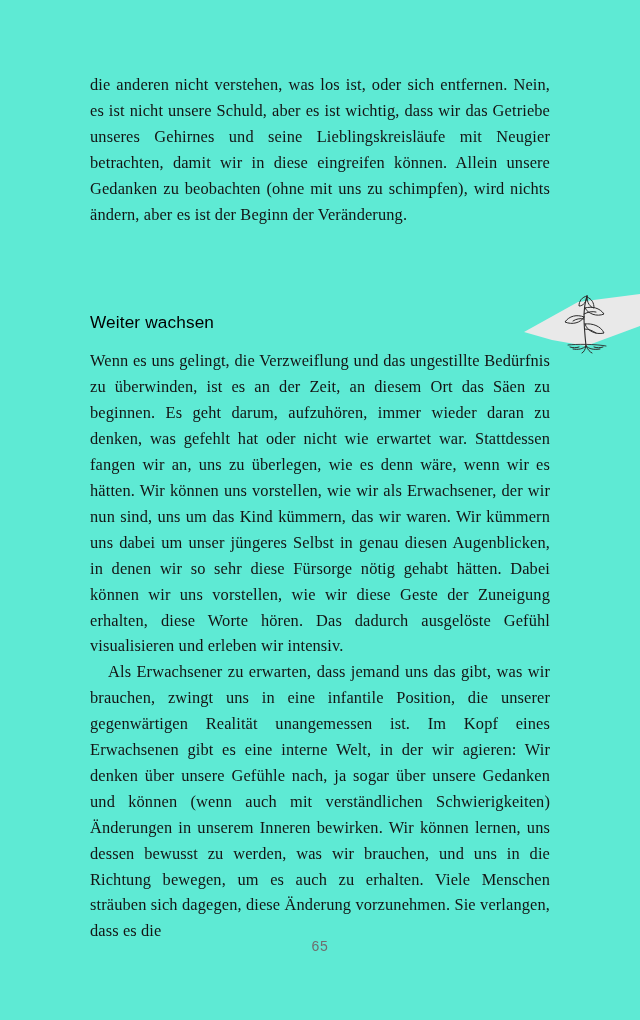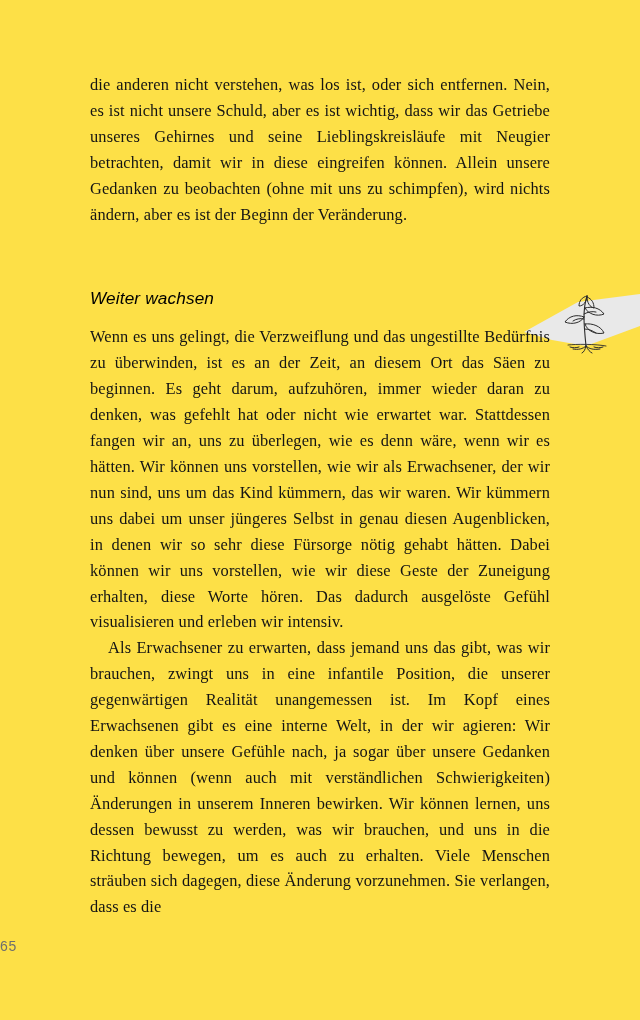--- a/index.html
+++ b/index.html
@@ -13,21 +13,21 @@
     position: relative;
     overflow: hidden;
     font-family: "Liberation Serif", serif;
     color: #1a1a1a;
   }
 
   
   .page {
     position: absolute;
     inset: 0;
-    background: #fde047;
+    background: #5eead4;
   }
 
   .content-column {
     position: absolute;
     left: 90px;
     top: 72px;
     width: 460px;
   }
 
   
@@ -52,39 +52,39 @@
     font-family: "Liberation Sans", sans-serif;
     font-size: 17.2px;
     font-weight: 400;
     line-height: 22px;
     color: #000000;
     margin: 0;
     letter-spacing: 0.15px;
   }
 
   .heading-block {
-    margin-top: 60px;
+    margin-top: 84px;
     margin-bottom: 15px;
-    font-style: italic;
   }
 
   .after-heading-par {
     margin-top: 12px;
   }
 
   .par-gap {
     margin-top: 0;
   }
 
   
   .page-number {
     position: absolute;
     left: 0;
     right: 0;
     top: 938px;
+    text-align: center;
     font-family: "Liberation Sans", sans-serif;
     font-size: 14px;
     color: #6e6e6e;
     letter-spacing: 0.6px;
   }
 
   
   .margin-illustration {
     position: absolute;
     left: 524px;

